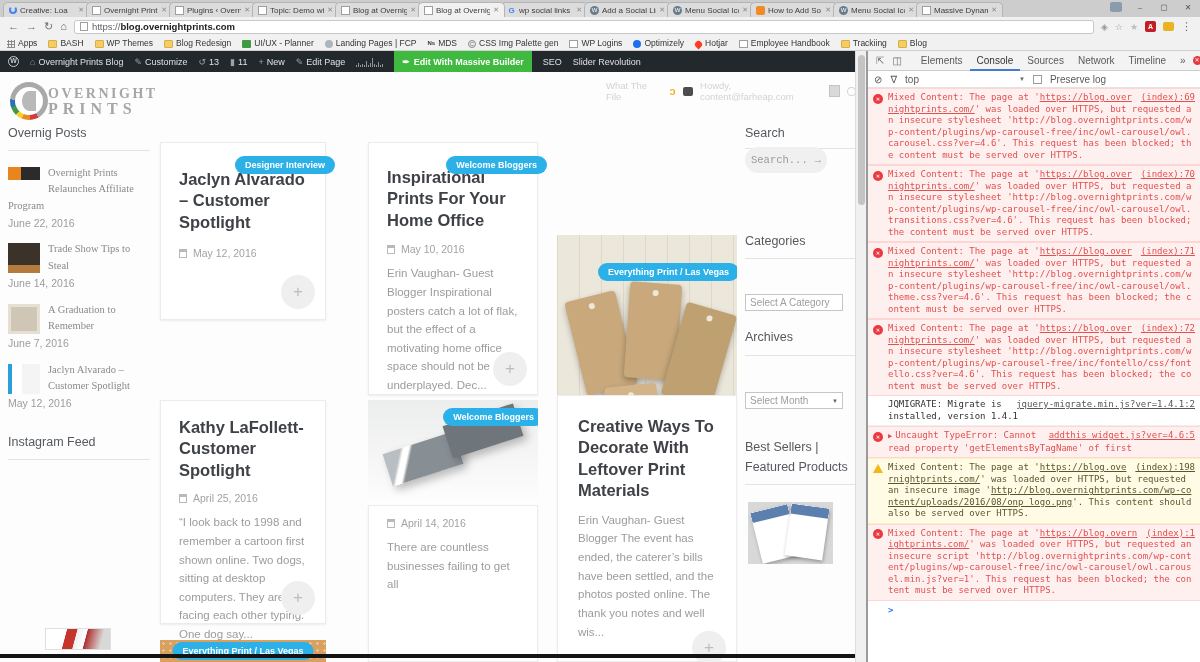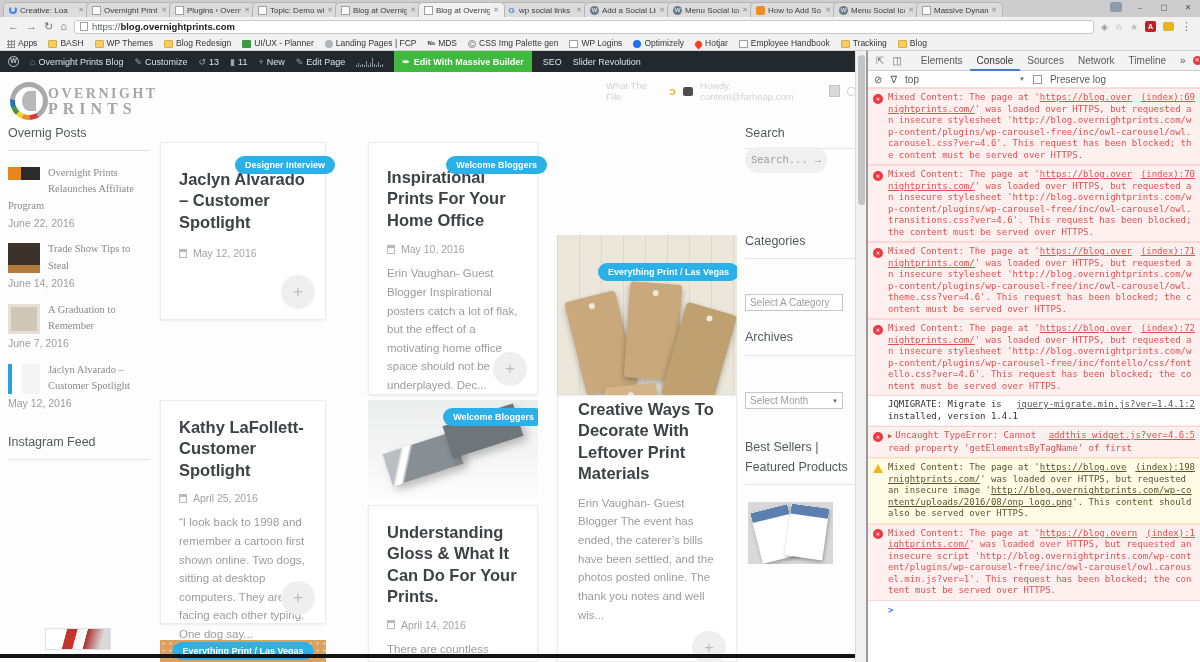--- a/index.html
+++ b/index.html
@@ -449,37 +449,36 @@
     <div class="pexcerpt" style="padding:9px 18px 0;">Erin Vaughan- Guest Blogger Inspirational posters catch a lot of flak, but the effect of a motivating home office space should not be underplayed. Dec...</div>
     <span class="plusbtn" style="right:10px;bottom:8px;">+</span>
   </div>
 
   <div class="imgbox img-cards" style="left:368px;top:328px;width:170px;height:105px;">
     <i></i>
       <i></i>
     <span class="badge" style="right:-6px;top:8px;">Welcome Bloggers</span>
   </div>
   <div class="card" style="left:368px;top:433px;width:170px;height:157px;">
-    <div class="ptitle" style="padding:16px 18px 0;">Understanding Gloss &amp; What It Can Do For Your Prints.</div>
     <div class="pdate" style="padding:11px 18px 0;">
         <span class="cal"></span>
         <span>April 14, 2016</span>
       </div>
     <div class="pexcerpt" style="padding:9px 18px 0;">There are countless businesses failing to get all</div>
   </div>
 
   <div class="imgbox img-tags" style="left:557px;top:58px;width:180px;height:265px;">
     <i style="left:18px;top:60px;transform:rotate(-14deg);"></i>
     <i style="left:70px;top:48px;transform:rotate(4deg);"></i>
     <i style="left:116px;top:72px;transform:rotate(16deg);background:#bfa070;"></i>
     <i style="left:52px;top:150px;transform:rotate(-6deg);background:#d3b489;"></i>
     <span class="badge" style="right:-2px;top:28px;">Everything Print / Las Vegas</span>
   </div>
   <div class="card" style="left:557px;top:323px;width:180px;height:267px;">
-    <div class="ptitle" style="padding:3px 20px 0;">Creative Ways To Decorate With Leftover Print Materials</div>
+    <div class="ptitle" style="padding:20px 20px 0;">Creative Ways To Decorate With Leftover Print Materials</div>
     <div class="pexcerpt" style="padding:9px 20px 0;">Erin Vaughan- Guest Blogger The event has ended, the caterer’s bills have been settled, and the photos posted online. The thank you notes and well wis...</div>
     <span class="plusbtn" style="right:10px;bottom:-4px;">+</span>
   </div>
 
   <div class="rs-abs side-h" style="top:54px;">Search</div>
   <hr class="rs-abs side-hr" style="top:76px;">
   <div class="rs-abs" style="top:75px;font-family:Liberation Mono, monospace;">
     <span class="search-pill">
         <span>Search...</span>
         <span>→</span>

